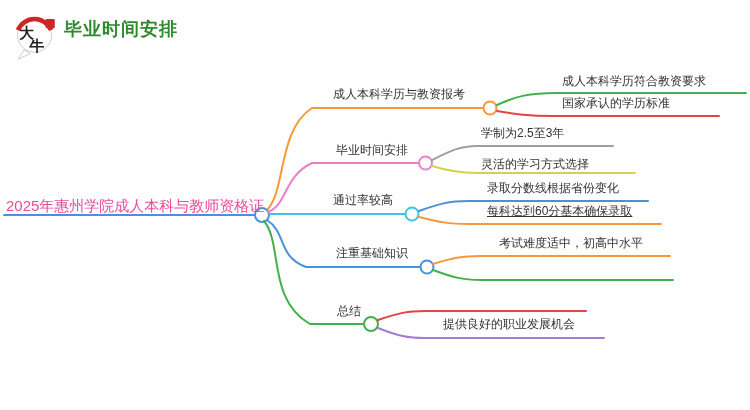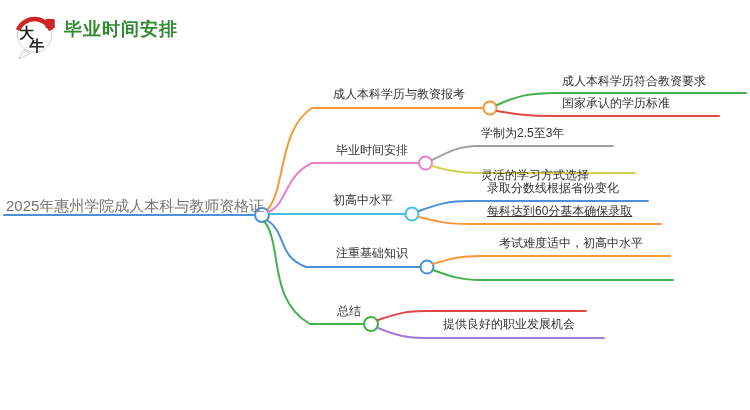--- a/index.html
+++ b/index.html
@@ -7,21 +7,21 @@
     position:relative;width:750px;height:410px;background:#ffffff;overflow:hidden;
     font-family:"Liberation Sans","DejaVu Sans",sans-serif;
   }
   .lines{position:absolute;left:0;top:0;}
   .lines path{fill:none;stroke-width:2;stroke-linecap:round;}
   .lines circle{fill:#ffffff;stroke-width:2;}
   .label{
     position:absolute;white-space:nowrap;color:#333333;
     font-size:12px;line-height:1.15;
   }
-  .root-label{font-size:15px;color:#737373;}
+  .root-label{font-size:15px;color:#ec4899;}
   .branch-label{font-size:12px;}
   .logo{position:absolute;left:12px;top:11px;display:flex;align-items:flex-start;gap:6px;}
   .logo-icon{display:block;}
   .logo-text{padding-top:6px;}
   .logo-title{font-size:18px;font-weight:bold;color:#2f8a2f;letter-spacing:1px;}
   .logo-sub{font-size:13px;font-weight:bold;color:#2f8a2f;letter-spacing:.5px;margin-top:3px;}
 </style>
 </head>
 <body>
 
@@ -73,23 +73,23 @@
   </div>
 
   <div class="label root-label" style="left:6px;top:197px;">2025年惠州学院成人本科与教师资格证</div>
 
   <div class="label branch-label" style="left:333px;top:88px;">成人本科学历与教资报考</div>
   <div class="label" style="left:562px;top:75px;">成人本科学历符合教资要求</div>
   <div class="label" style="left:562px;top:97px;">国家承认的学历标准</div>
 
   <div class="label branch-label" style="left:336px;top:144px;">毕业时间安排</div>
   <div class="label" style="left:481px;top:127px;">学制为2.5至3年</div>
-  <div class="label" style="left:481px;top:169px;">灵活的学习方式选择</div>
+  <div class="label" style="left:481px;top:158px;">灵活的学习方式选择</div>
 
-  <div class="label branch-label" style="left:333px;top:194px;">初高中水平</div>
+  <div class="label branch-label" style="left:333px;top:194px;">通过率较高</div>
   <div class="label" style="left:487px;top:182px;">录取分数线根据省份变化</div>
   <div class="label" style="left:487px;top:205px;text-decoration:underline;">每科达到60分基本确保录取</div>
 
   <div class="label branch-label" style="left:336px;top:247px;">注重基础知识</div>
   <div class="label" style="left:499px;top:237px;">考试难度适中，初高中水平</div>
 
   <div class="label branch-label" style="left:337px;top:305px;">总结</div>
   <div class="label" style="left:443px;top:318px;">提供良好的职业发展机会</div>
 
 </div>

